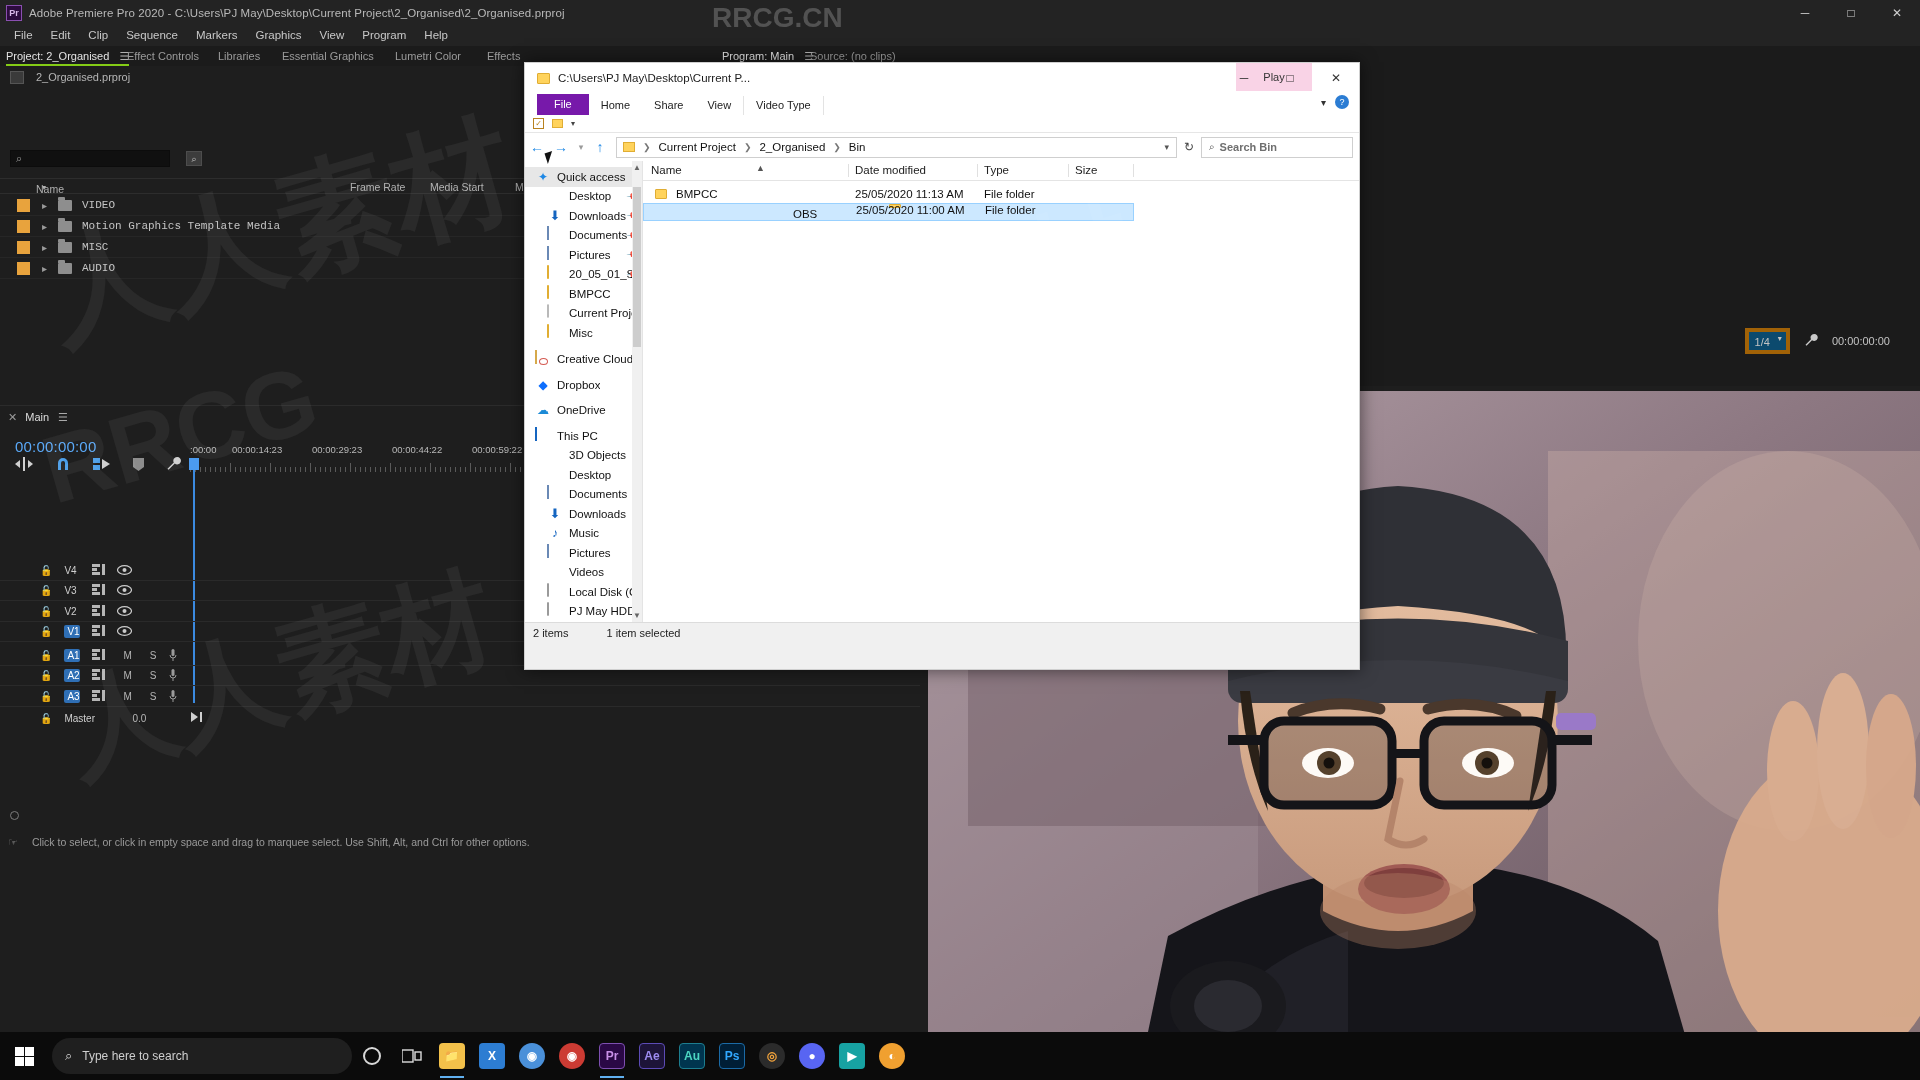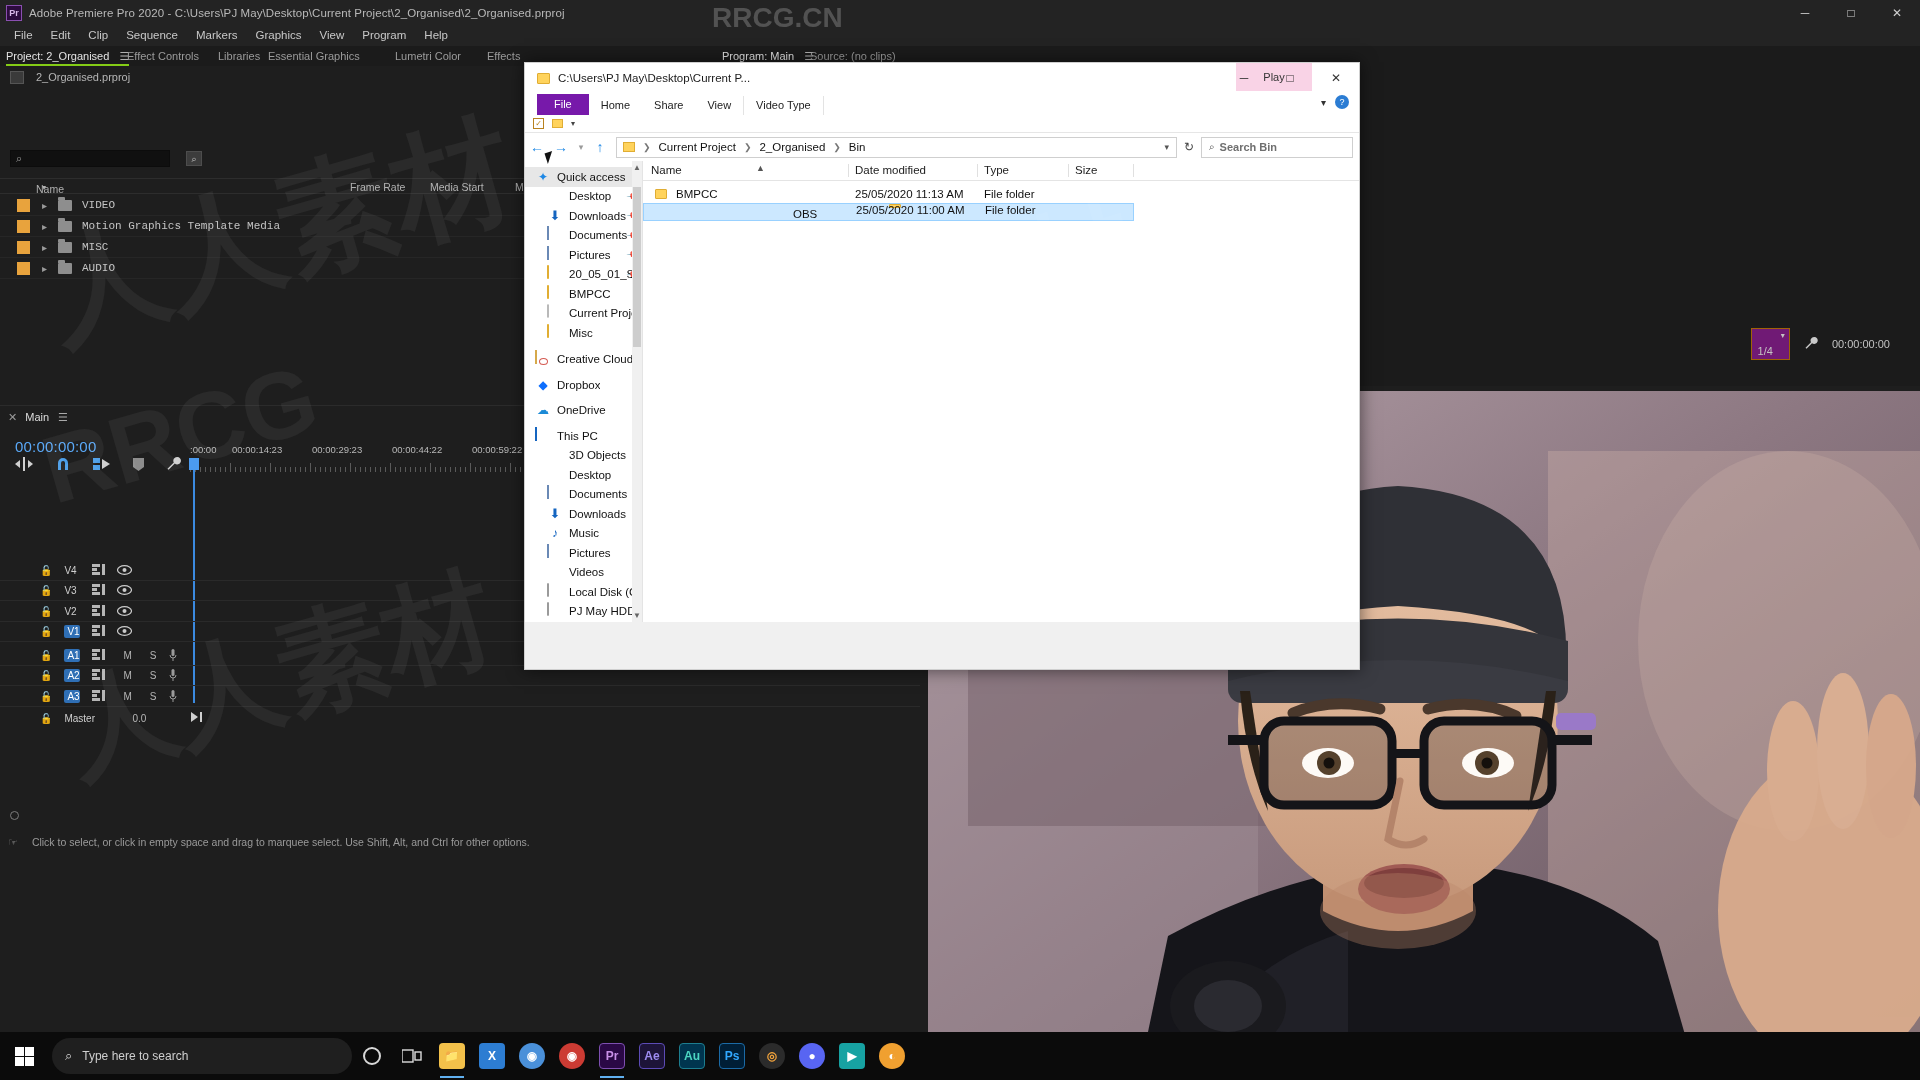--- a/index.html
+++ b/index.html
@@ -86,21 +86,21 @@
   .track-lbl { color:#cfcfcf; font-size:10px; margin-left:12px; width:16px; }
   .track-lbl.sel { background:#2f6fb5; color:#fff; text-align:center;
     border-radius:2px; padding:1px 3px; }
   .track-ico { margin-left:12px; color:#b6b6b6; font-size:10px; }
 
   
   .prog-panel { position:absolute; left:920px; top:66px; width:1000px; height:320px;
     background:#1b1b1b; }
   .prog-meta { position:absolute; right:30px; top:262px; display:flex;
     align-items:center; gap:14px; color:#c3c3c3; font-size:11px; }
-  .prog-sel { background:#701a75; border:1px solid #a16207; padding:16px 16px 2px 6px;
+  .prog-sel { background:#0c4a6e; border:4px solid #a16207; padding:4px 16px 2px 6px;
     position:relative; }
   .prog-sel:after { content:"\25BE"; position:absolute; right:4px; top:2px;
     font-size:8px; }
 
   
   .cam { position:absolute; left:928px; top:391px; width:992px; height:689px;
     overflow:hidden; background:#6b5a63; }
 
   
   .fe { position:absolute; left:524px; top:62px; width:836px; height:608px;
@@ -271,21 +271,21 @@
     <div class="pp-menu-item">Help</div>
   </div>
 
   <div class="pp-tabbar">
     <div class="pp-tab active" style="left:6px">
       <span>Project: 2_Organised</span>
       <span class="hamb">☰</span>
     </div>
     <div class="pp-tab" style="left:127px">Effect Controls</div>
     <div class="pp-tab" style="left:218px">Libraries</div>
-    <div class="pp-tab" style="left:268px">Essential Graphics</div>
+    <div class="pp-tab" style="left:282px">Essential Graphics</div>
     <div class="pp-tab" style="left:395px">Lumetri Color</div>
     <div class="pp-tab" style="left:487px">Effects</div>
     <div class="pp-tab active" style="left:722px">
       <span>Program: Main</span>
       <span class="hamb">☰</span>
     </div>
     <div class="pp-tab" style="left:810px">Source: (no clips)</div>
   </div>
 
   <div class="proj-panel">
@@ -941,20 +941,24 @@
         <div class="fe-row sel" style="top:42px">
           <span class="rf"></span>
           <span class="rn">OBS</span>
           <span class="rd">25/05/2020 11:00 AM</span>
           <span class="rt">File folder</span>
           <span class="rs"></span>
         </div>
       </div>
     </div>
 
+    <div class="fe-status">
+      <span class="a">2 items</span>
+      <span class="b">1 item selected</span>
+    </div>
   </div>
 
   <div class="cursor"></div>
 
   <div class="taskbar">
     <div class="tb-start">
       <div class="win-logo">
           <div></div>
           <div></div>
           <div></div>

